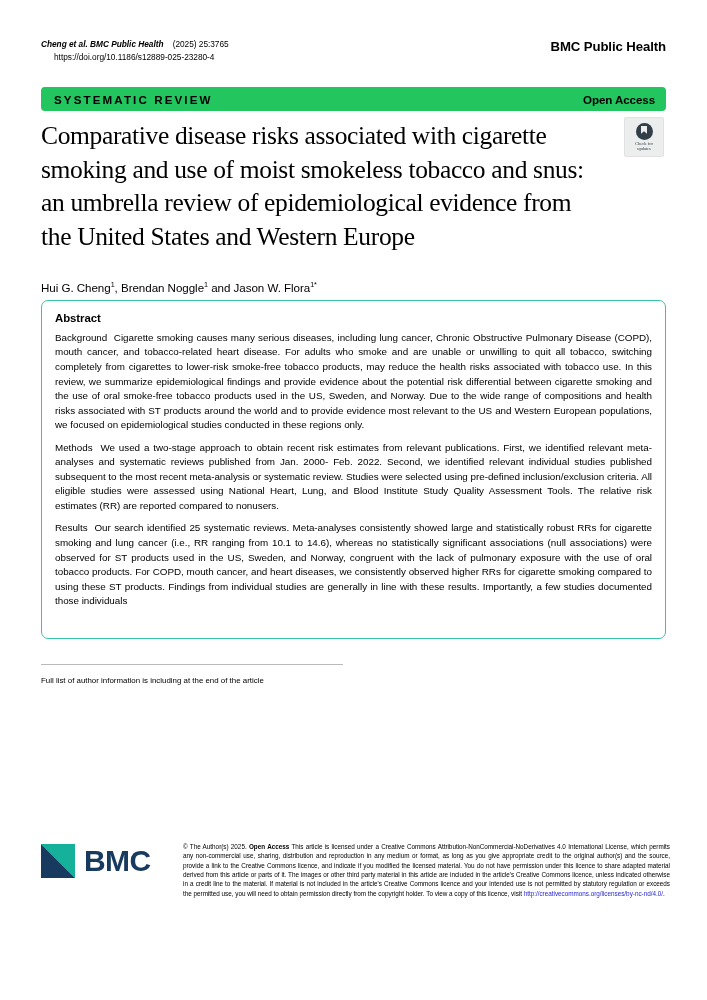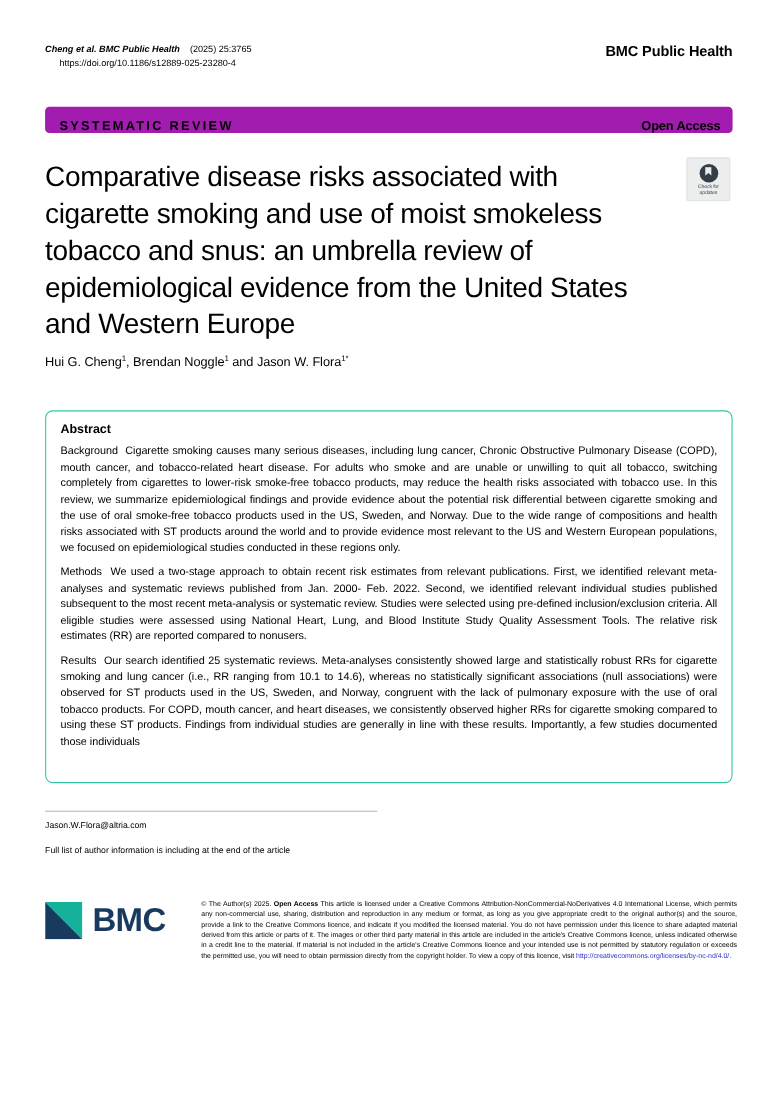--- a/index.html
+++ b/index.html
@@ -45,48 +45,49 @@
   .rh-right {
     font-size: 13.2px;
     font-weight: 700;
     color: #000;
     letter-spacing: -0.1px;
     padding-top: 1px;
   }
 
   
   .banner {
-    margin-top: 34px;
+    margin-top: 24px;
     height: 24px;
-    background: #a21caf;
+    background: #22c55e;
     border-radius: 4px;
     display: flex;
-    align-items: flex-end;
+    align-items: center;
     justify-content: space-between;
     padding: 0 11px 0 13px;
     box-sizing: border-box;
   }
   .banner-type {
     font-size: 11.6px;
     font-weight: 700;
     letter-spacing: 2.1px;
     color: #000;
   }
   .banner-oa {
     font-size: 11.6px;
     font-weight: 700;
     color: #000;
     letter-spacing: -0.1px;
   }
 
   
   .title-wrap {
     position: relative;
-    margin-top: 24px;
+    margin-top: 8px;
     padding-right: 72px;
+    font-family: Liberation Serif, serif;
   }
   .title {
     font-size: 25.5px;
     line-height: 33.5px;
     font-weight: 400;
     letter-spacing: -0.35px;
     color: #000;
     margin: 0;
   }
 
@@ -127,31 +128,31 @@
   .cm-text {
     font-size: 4.6px;
     line-height: 5.2px;
     text-align: center;
     color: #333f48;
     letter-spacing: -0.05px;
   }
 
   
   .authors {
-    margin-top: 5px;
+    margin-top: 24px;
     font-size: 11.6px;
     line-height: 16px;
     letter-spacing: -0.05px;
     color: #000;
   }
   .authors sup { font-size: 7.2px; vertical-align: super; }
 
   
   .abstract-box {
-    margin-top: 36px;
+    margin-top: 4px;
     border: 1.1px solid #34c6a4;
     border-radius: 7px;
     padding: 11px 13px 10px 13px;
     box-sizing: border-box;
     height: 339px;
     overflow: hidden;
   }
   .abstract-title {
     font-size: 11.4px;
     font-weight: 700;
@@ -191,21 +192,21 @@
     font-size: 7.9px;
     line-height: 11.4px;
     color: #000;
   }
 
   
   .footer {
     position: absolute;
     left: 41px;
     right: 37px;
-    top: 816px;
+    top: 840px;
     display: flex;
     align-items: flex-start;
   }
   .bmc-logo {
     width: 142px;
     flex: 0 0 142px;
     display: flex;
     align-items: center;
     gap: 9px;
     padding-top: 4px;
@@ -280,21 +281,20 @@
 
     <p class="abs-para"><span class="abs-label">Background</span>&nbsp; <span>Cigarette smoking causes many serious diseases, including lung cancer, Chronic Obstructive Pulmonary Disease (COPD), mouth cancer, and tobacco-related heart disease. For adults who smoke and are unable or unwilling to quit all tobacco, switching completely from cigarettes to lower-risk smoke-free tobacco products, may reduce the health risks associated with tobacco use. In this review, we summarize epidemiological findings and provide evidence about the potential risk differential between cigarette smoking and the use of oral smoke-free tobacco products used in the US, Sweden, and Norway. Due to the wide range of compositions and health risks associated with ST products around the world and to provide evidence most relevant to the US and Western European populations, we focused on epidemiological studies conducted in these regions only.</span></p>
 
     <p class="abs-para"><span class="abs-label">Methods</span>&nbsp; <span>We used a two-stage approach to obtain recent risk estimates from relevant publications. First, we identified relevant meta-analyses and systematic reviews published from Jan. 2000- Feb. 2022. Second, we identified relevant individual studies published subsequent to the most recent meta-analysis or systematic review. Studies were selected using pre-defined inclusion/exclusion criteria. All eligible studies were assessed using National Heart, Lung, and Blood Institute Study Quality Assessment Tools. The relative risk estimates (RR) are reported compared to nonusers.</span></p>
 
     <p class="abs-para"><span class="abs-label">Results</span>&nbsp; <span>Our search identified 25 systematic reviews. Meta-analyses consistently showed large and statistically robust RRs for cigarette smoking and lung cancer (i.e., RR ranging from 10.1 to 14.6), whereas no statistically significant associations (null associations) were observed for ST products used in the US, Sweden, and Norway, congruent with the lack of pulmonary exposure with the use of oral tobacco products. For COPD, mouth cancer, and heart diseases, we consistently observed higher RRs for cigarette smoking compared to using these ST products. Findings from individual studies are generally in line with these results. Importantly, a few studies documented those individuals</span></p>
   </div>
 
   <div class="corr-rule"></div>
   <div class="corr">
-    <div>Jason.W.Flora@altria.com</div>
   </div>
   <div class="corr-note">Full list of author information is including at the end of the article</div>
 
   <div class="footer">
     <div class="bmc-logo">
       <span class="bmc-mark">
         <span class="tri-teal"></span>
         <span class="tri-dark"></span>
       </span>
       <span class="bmc-word">BMC</span>

